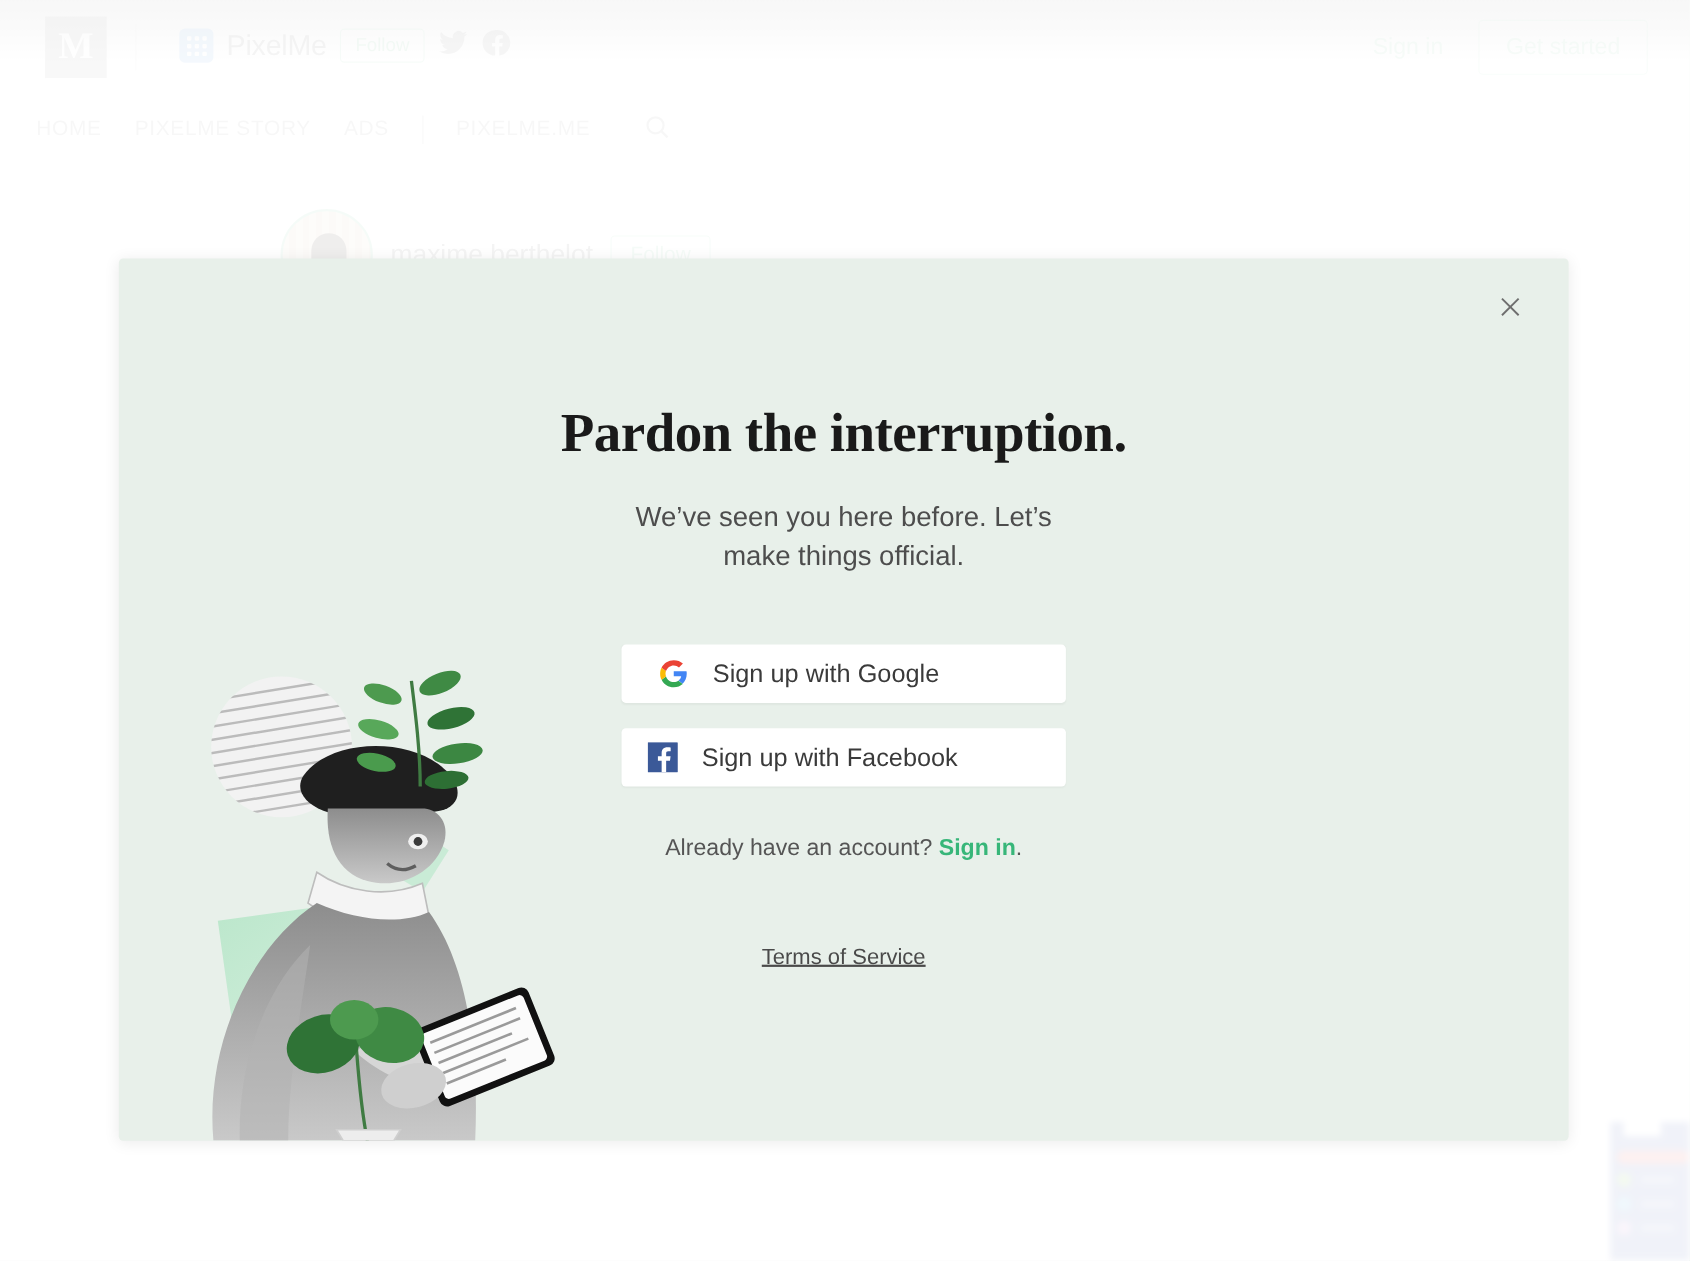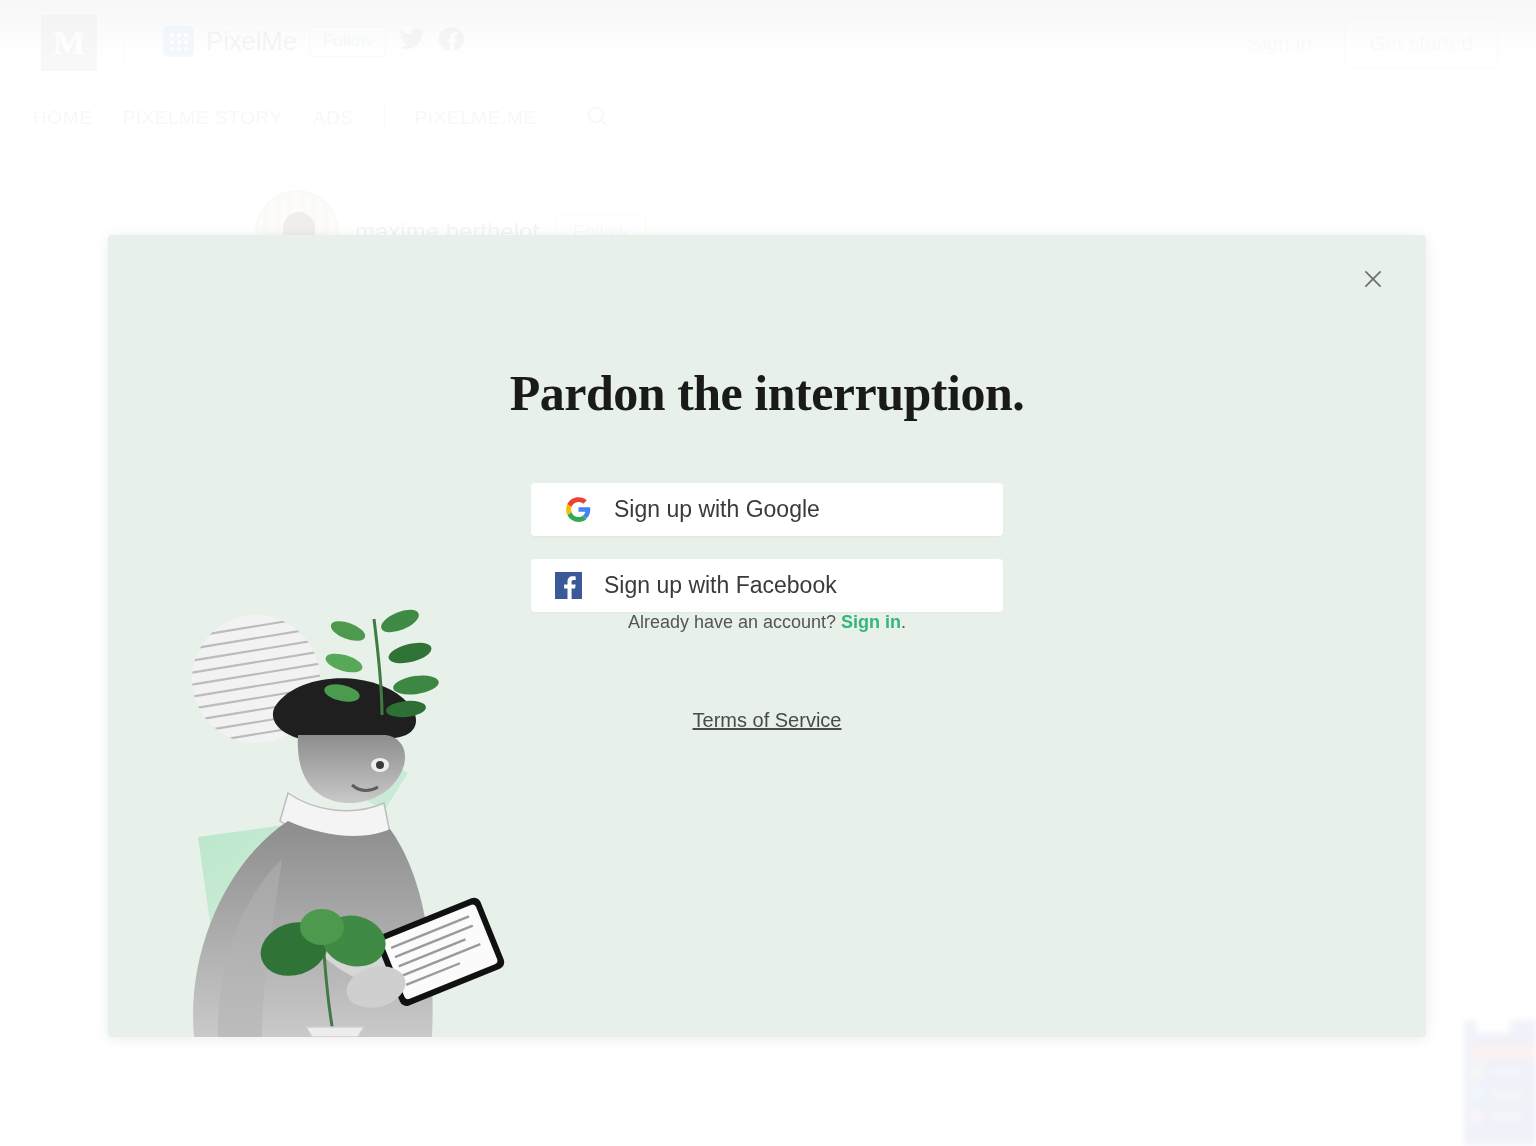--- a/index.html
+++ b/index.html
@@ -313,21 +313,21 @@
     font-size: 25px;
     color: #4d4d4d;
     line-height: 1.42;
     text-align: center;
     max-width: 440px;
   }
 
   .oauth-btn {
     position: relative;
     margin-top: 0;
-    width: 472px;
+    width: 404px;
     height: 53px;
     background: #ffffff;
     border: none;
     border-radius: 4px;
     display: flex;
     align-items: center;
     padding-left: 34px;
     gap: 22px;
     cursor: pointer;
     box-shadow: 0 1px 2px rgba(0,0,0,0.04);
@@ -346,21 +346,22 @@
     background: #3b5998;
     flex: none;
     display: flex;
     align-items: flex-end;
     justify-content: center;
     position: relative;
   }
   .fb-ico svg { width: 27px; height: 27px; }
 
   .already-row {
-    font-size: 18px;
+    margin-top: 44px;
+    font-size: 21px;
     color: #555555;
     white-space: nowrap;
   }
   .already-row a {
     color: #37b679;
     text-decoration: none;
     font-weight: 600;
     cursor: pointer;
   }
 
@@ -541,20 +542,21 @@
         <ellipse cx="216" cy="344" rx="32" ry="25" fill="#3f8a44" transform="rotate(14 216 344)"></ellipse>
         <ellipse cx="184" cy="330" rx="22" ry="18" fill="#4d9a4f"></ellipse>
         <path d="M168 430 h58 l-6 10 h-46 z" fill="#ededed" stroke="#cfcfcf" stroke-width="1.5"></path>
       </svg>
     </div>
 
     <div class="modal-body">
 
       <div class="modal-title">Pardon the interruption.</div>
 
+      <div class="modal-sub">We’ve seen you here before. Let’s make things official.</div>
 
       <button class="oauth-btn" id="google-btn">
         <span class="g-ico">
           <svg viewBox="0 0 48 48" width="27" height="27">
             <path fill="#4285F4" d="M45 24c0-1.6-.1-2.7-.4-4H24v8h12c-.2 2-1.5 5-4.4 7l6.7 5.2C42.2 36.5 45 30.9 45 24z"></path>
             <path fill="#34A853" d="M24 46c5.9 0 10.9-2 14.5-5.3l-6.9-5.4C29.7 36.6 27.1 37.5 24 37.5c-5.8 0-10.7-3.9-12.5-9.2l-7.1 5.5C8 41.4 15.4 46 24 46z"></path>
             <path fill="#FBBC05" d="M11.5 28.3c-.5-1.4-.8-2.8-.8-4.3s.3-3 .7-4.3l-7.1-5.5C2.8 17 2 20.4 2 24s.8 7 2.3 9.8z"></path>
             <path fill="#EA4335" d="M24 10.5c3.3 0 6.2 1.1 8.5 3.3l6.3-6.3C34.9 3.9 29.9 2 24 2 15.4 2 8 6.6 4.3 14.2l7.2 5.5C13.3 14.4 18.2 10.5 24 10.5z"></path>
           </svg>
         </span>

